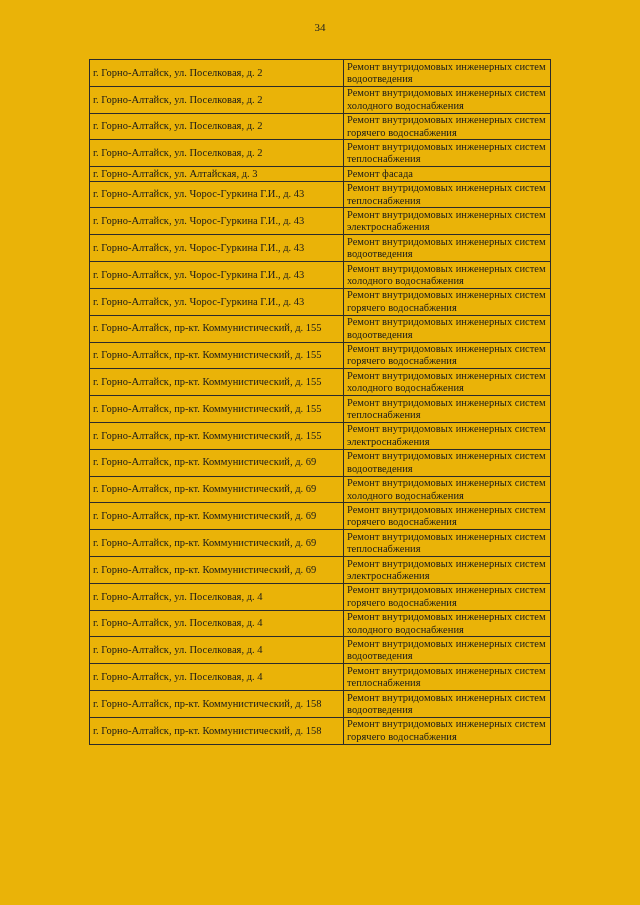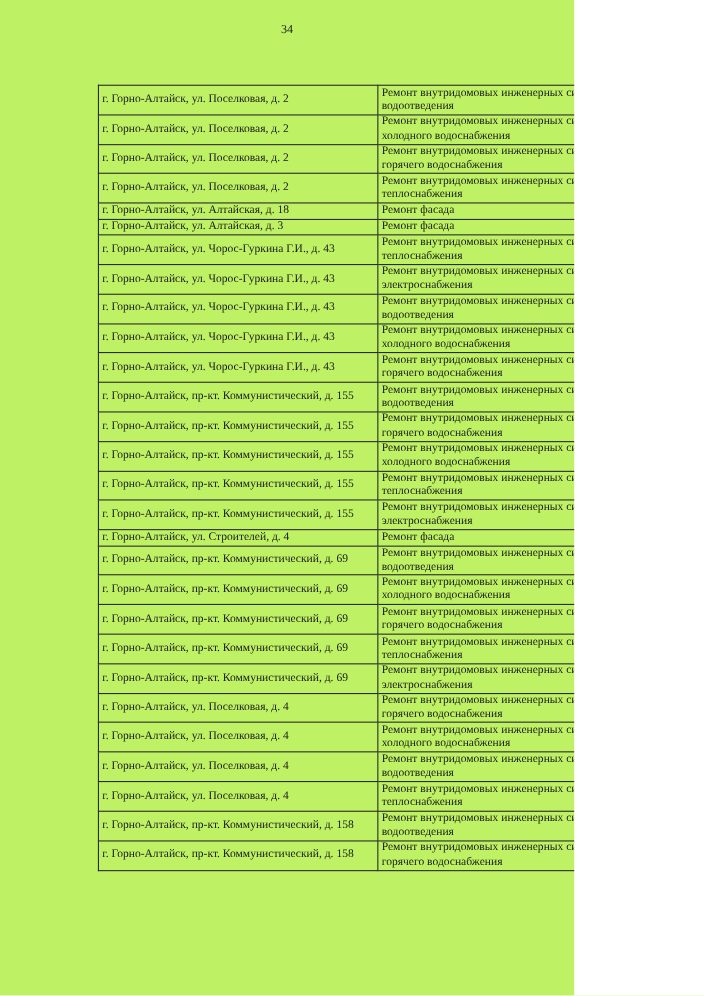--- a/index.html
+++ b/index.html
@@ -2,39 +2,39 @@
 <html lang="ru"><head>
 <meta charset="utf-8">
 <style>
   html, body {
     margin: 0;
     padding: 0;
     background: #ffffff;
   }
   .page {
     position: relative;
-    width: 522px;
+    width: 640px;
     height: 905px;
-    background: #bef264;
+    background: #eab308;
     font-family: "Liberation Serif", "DejaVu Serif", serif;
     color: #1a1a1a;
     overflow: hidden;
   }
   .page-number {
     position: absolute;
     top: 21px;
     left: 0;
     width: 100%;
     text-align: center;
     font-size: 11px;
     color: #222222;
   }
   table.works-table {
     position: absolute;
-    top: 77px;
+    top: 59px;
     left: 89px;
     width: 461px;
     border-collapse: collapse;
     table-layout: fixed;
   }
   table.works-table col.col-address { width: 254px; }
   table.works-table col.col-work    { width: 207px; }
   table.works-table td {
     border: 1px solid #2b2b2b;
     font-size: 10.5px;
@@ -67,24 +67,20 @@
         </tr>
         <tr>
           <td>г. Горно-Алтайск, ул. Поселковая, д. 2</td>
           <td>Ремонт внутридомовых инженерных систем горячего водоснабжения</td>
         </tr>
         <tr>
           <td>г. Горно-Алтайск, ул. Поселковая, д. 2</td>
           <td>Ремонт внутридомовых инженерных систем теплоснабжения</td>
         </tr>
         <tr>
-          <td>г. Горно-Алтайск, ул. Алтайская, д. 18</td>
-          <td>Ремонт фасада</td>
-        </tr>
-        <tr>
           <td>г. Горно-Алтайск, ул. Алтайская, д. 3</td>
           <td>Ремонт фасада</td>
         </tr>
         <tr>
           <td>г. Горно-Алтайск, ул. Чорос-Гуркина Г.И., д. 43</td>
           <td>Ремонт внутридомовых инженерных систем теплоснабжения</td>
         </tr>
         <tr>
           <td>г. Горно-Алтайск, ул. Чорос-Гуркина Г.И., д. 43</td>
           <td>Ремонт внутридомовых инженерных систем электроснабжения</td>
@@ -113,24 +109,20 @@
           <td>г. Горно-Алтайск, пр-кт. Коммунистический, д. 155</td>
           <td>Ремонт внутридомовых инженерных систем холодного водоснабжения</td>
         </tr>
         <tr>
           <td>г. Горно-Алтайск, пр-кт. Коммунистический, д. 155</td>
           <td>Ремонт внутридомовых инженерных систем теплоснабжения</td>
         </tr>
         <tr>
           <td>г. Горно-Алтайск, пр-кт. Коммунистический, д. 155</td>
           <td>Ремонт внутридомовых инженерных систем электроснабжения</td>
-        </tr>
-        <tr>
-          <td>г. Горно-Алтайск, ул. Строителей, д. 4</td>
-          <td>Ремонт фасада</td>
         </tr>
         <tr>
           <td>г. Горно-Алтайск, пр-кт. Коммунистический, д. 69</td>
           <td>Ремонт внутридомовых инженерных систем водоотведения</td>
         </tr>
         <tr>
           <td>г. Горно-Алтайск, пр-кт. Коммунистический, д. 69</td>
           <td>Ремонт внутридомовых инженерных систем холодного водоснабжения</td>
         </tr>
         <tr>

